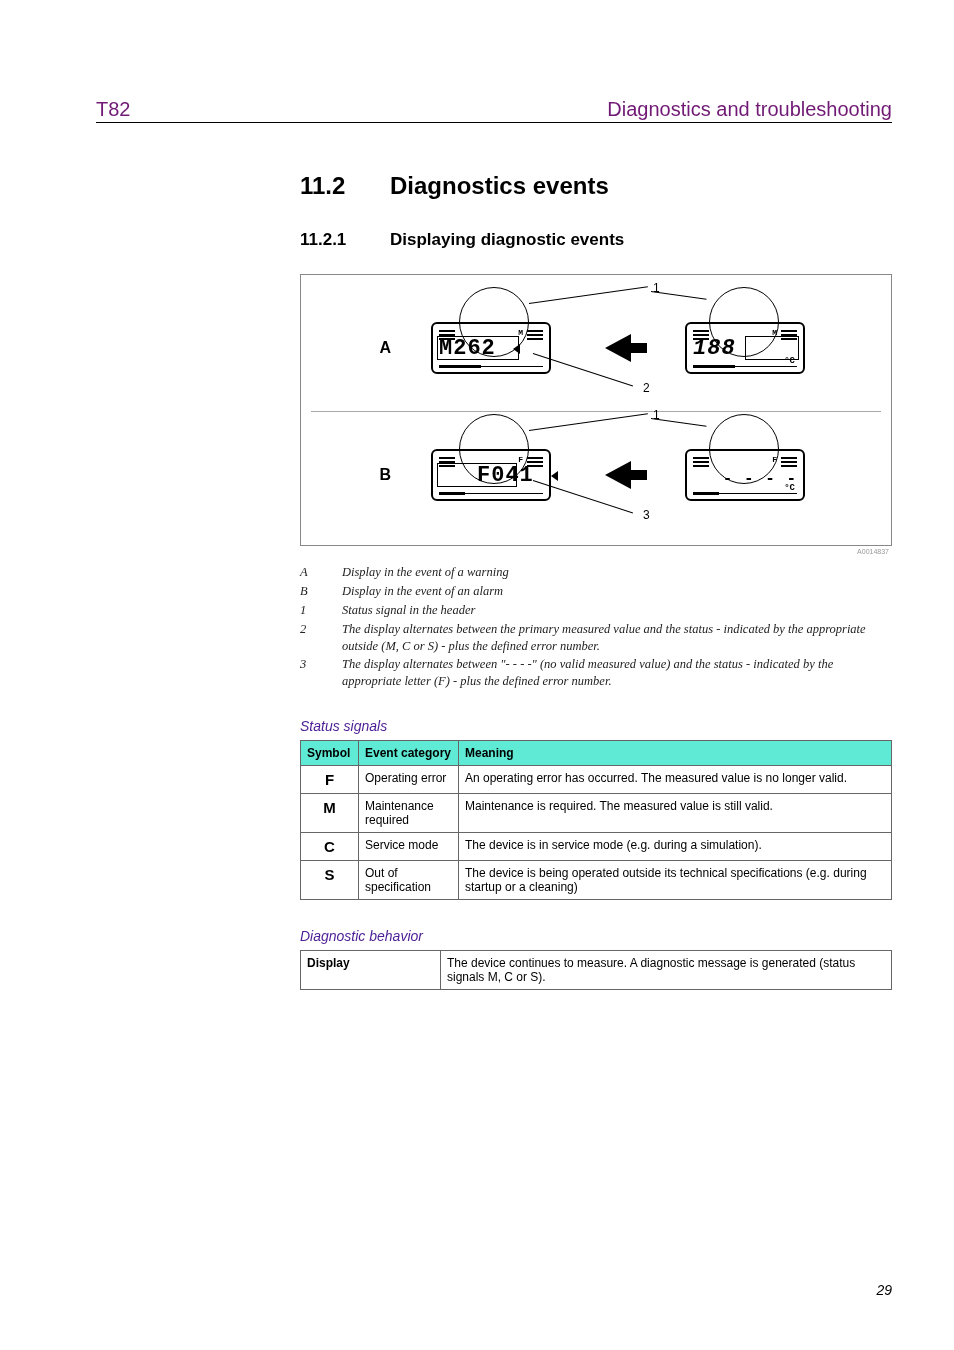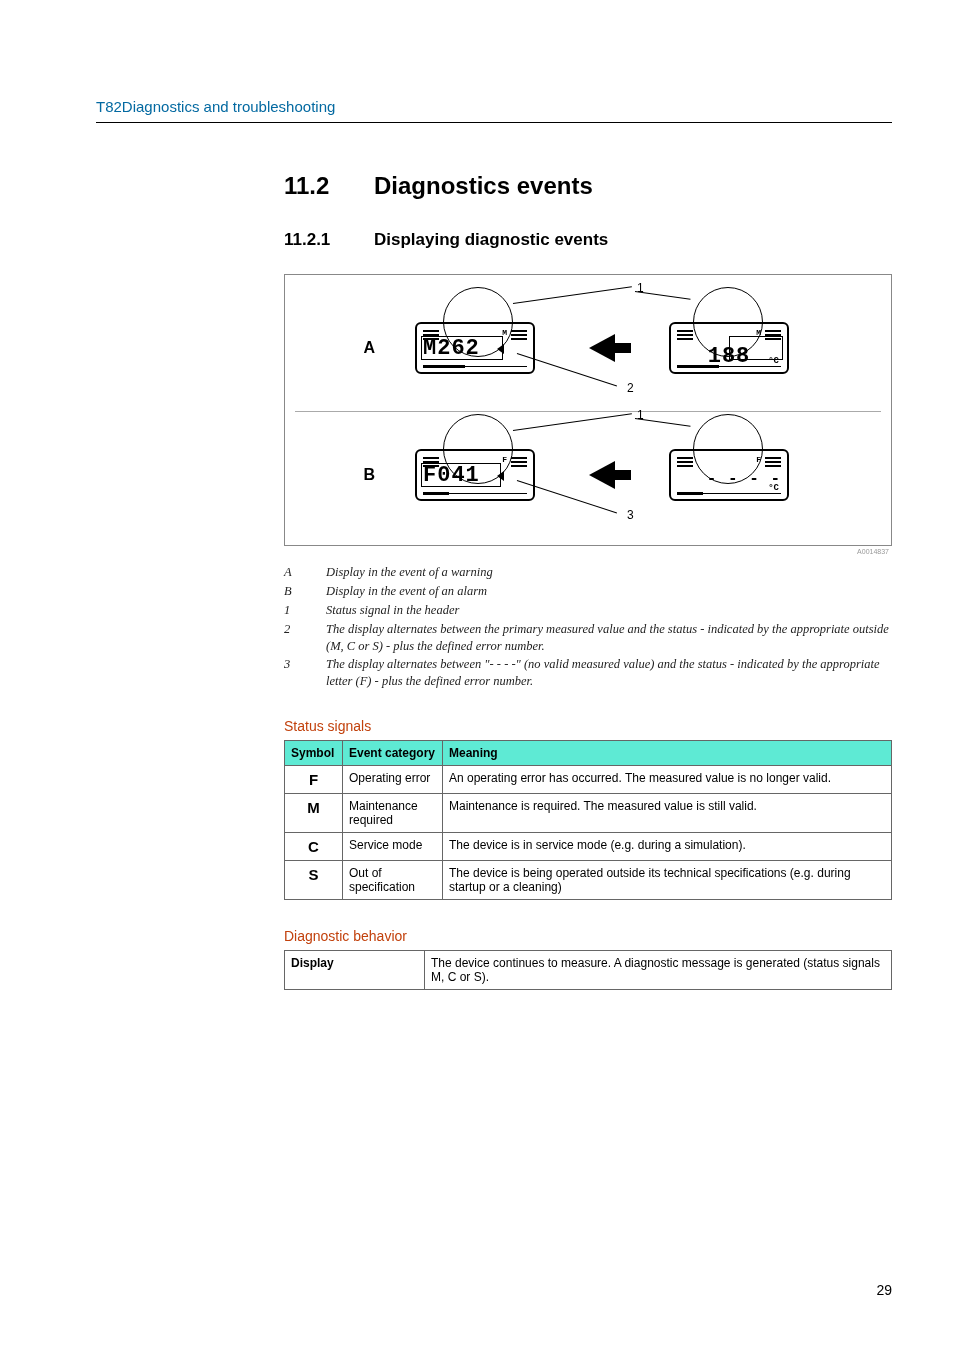--- a/index.html
+++ b/index.html
@@ -10,35 +10,36 @@
     font-family: "Times New Roman", Times, serif;
     color: #000;
     position: relative;
   }
   .header {
     position: absolute;
     top: 98px;
     left: 96px;
     right: 62px;
     display: flex;
-    font-family: Arial, Helvetica, sans-serif;
-    font-size: 15px;
-    color: #0369a1;
+    justify-content: space-between;
+    font-family: Arial, Helvetica, sans-serif;
+    font-size: 20px;
+    color: #701a75;
   }
   .hr-top {
     position: absolute;
     top: 122px;
     left: 96px;
     right: 62px;
     border-top: 1px solid #000;
   }
   .content {
     position: absolute;
     top: 172px;
-    left: 284px;
+    left: 300px;
     right: 62px;
   }
   .h1 {
     font-family: Arial, Helvetica, sans-serif;
     font-weight: bold;
     font-size: 24px;
     margin-bottom: 30px;
   }
   .h1 .num { display: inline-block; width: 90px; }
   .h2 {
@@ -66,25 +67,26 @@
     margin-top: 18px;
     font-style: italic;
     font-size: 12.5px;
     line-height: 1.35;
     color: #222;
   }
   .caption .row { display: flex; margin-bottom: 2px; }
   .caption .k { width: 26px; flex-shrink: 0; }
   .caption .v { flex: 1; margin-left: 16px; }
   .subhead {
+    font-style: italic;
     font-size: 14px;
     margin-top: 28px;
     margin-bottom: 6px;
     font-family: Arial, Helvetica, sans-serif;
-    color: #c2410c;
+    color: #4c1d95;
   }
   table {
     width: 100%;
     border-collapse: collapse;
     font-family: Arial, Helvetica, sans-serif;
     font-size: 12px;
   }
   th, td {
     border: 1px solid #666;
     padding: 5px 6px;
@@ -93,20 +95,21 @@
   }
   th { background: #5eead4; font-weight: bold; }
   .sym-cell { text-align: center; font-weight: bold; font-size: 15px; font-family: Arial, Helvetica, sans-serif; }
   .behavior-table td:first-child { font-weight: bold; width: 140px; }
   .page-num {
     position: absolute;
     bottom: 52px;
     right: 62px;
     font-family: Arial, Helvetica, sans-serif;
     font-size: 14px;
+    font-style: italic;
   }
   
   .fig-row {
     display: flex;
     align-items: center;
     height: 110px;
     position: relative;
   }
   .fig-label {
     width: 110px;
@@ -289,21 +292,21 @@
             <span></span>
             <span></span>
             <span></span>
           </div>
         <div class="bars-r">
             <span></span>
             <span></span>
             <span></span>
           </div>
         <span class="small-top">M</span>
-        <div class="big" style="justify-content:center; ">
+        <div class="big" style="justify-content:flex-start; margin-bottom:8px;font-style:italic;">
             <span>188</span>
           </div>
         <span class="unit">°C</span>
         <div class="prog">
             <div class="fill"></div>
           </div>
         <div class="highlight" style="right:4px; bottom:12px; width:54px; height:24px;"></div>
       </div>
 
       <div class="lens" style="left:148px; top:-6px; width:70px; height:70px;"></div>
@@ -325,21 +328,21 @@
             <span></span>
             <span></span>
             <span></span>
           </div>
         <div class="bars-r">
             <span></span>
             <span></span>
             <span></span>
           </div>
         <span class="small-top">F</span>
-        <div class="big" style="margin-bottom:8px;">
+        <div class="big" style="margin-bottom:8px;margin-left:38px;">
             <span>F041</span>
             <span class="arrow-sm"></span>
           </div>
         <div class="prog">
             <div class="fill" style="width:25%;"></div>
           </div>
         <div class="highlight" style="left:4px; bottom:12px; width:80px; height:24px;"></div>
       </div>
 
       <div class="big-arrow" style="margin-left:54px; margin-right:54px;"></div>

